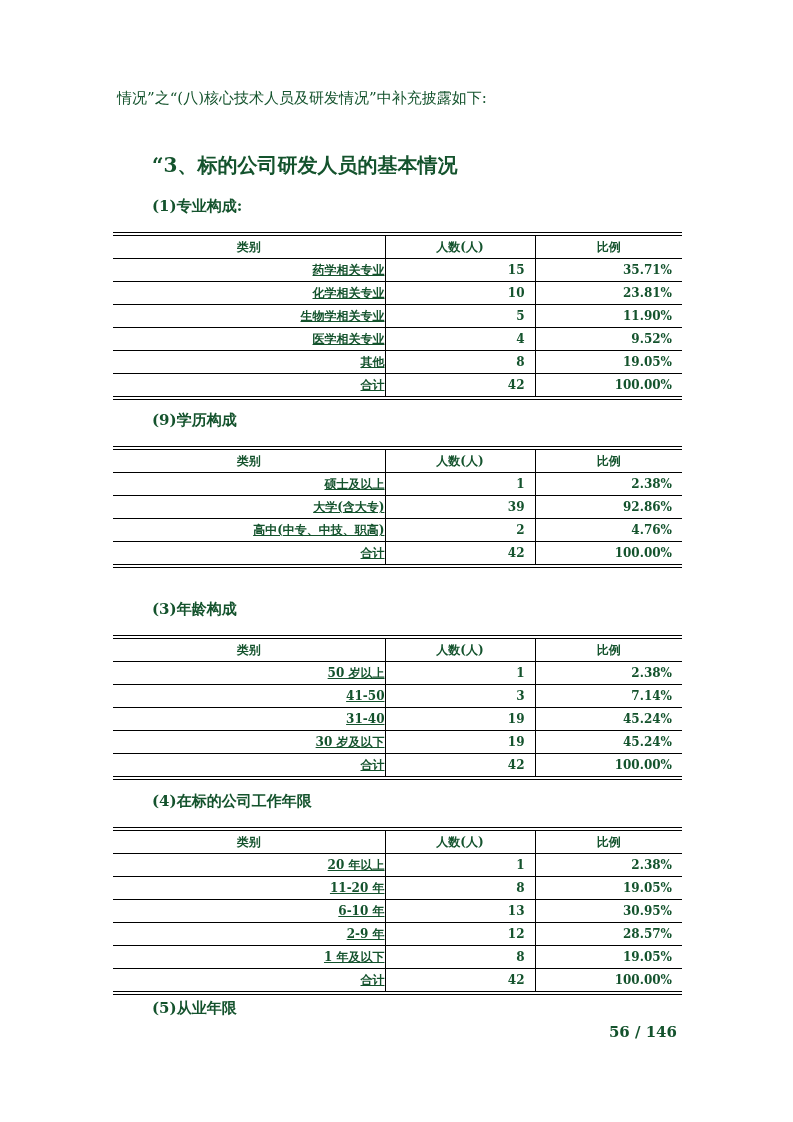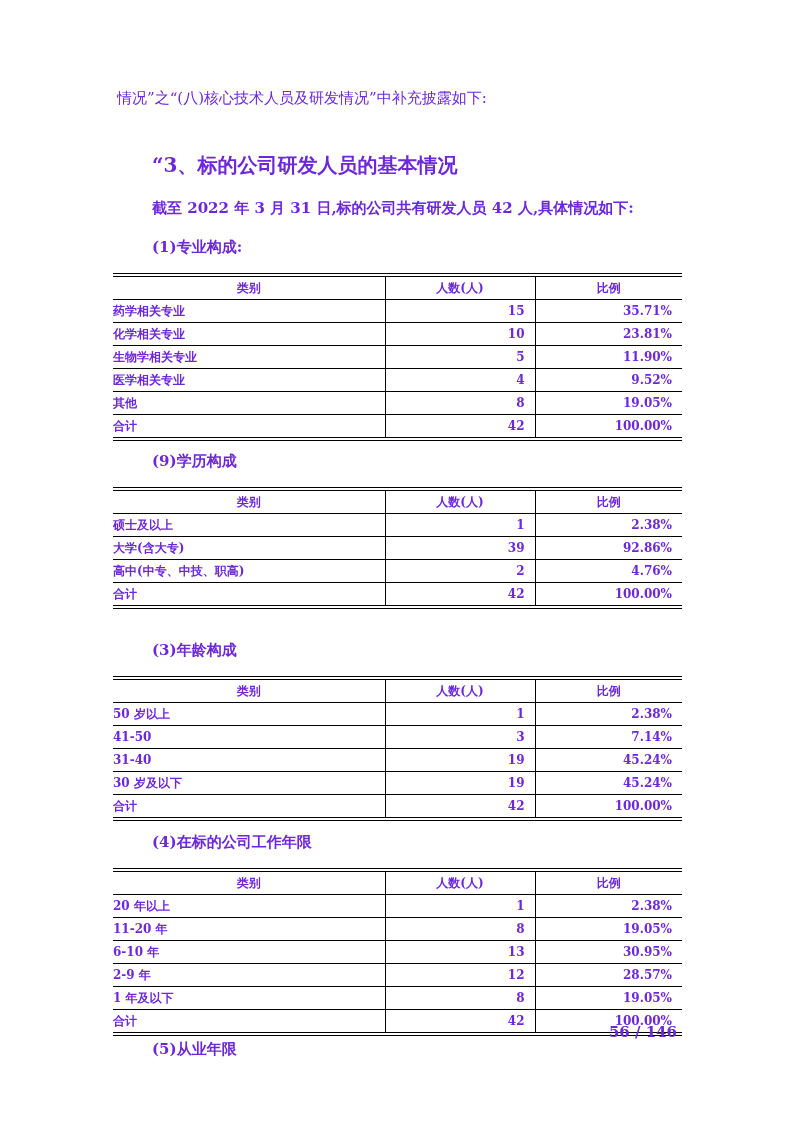--- a/index.html
+++ b/index.html
@@ -1,21 +1,21 @@
 <!DOCTYPE html>
 <html><head>
 <meta charset="utf-8">
 <style>
   html, body { margin: 0; padding: 0; background: #ffffff; }
   .page {
     position: relative;
     width: 793px;
     height: 1122px;
     background: #ffffff;
-    color: #6d28d9;
+    color: #14532d;
     font-family: "DejaVu Serif", "Liberation Serif", serif;
     overflow: hidden;
   }
   .content {
     position: absolute;
     left: 113px;
     top: 0;
     width: 569px;
   }
   .intro {
@@ -66,21 +66,21 @@
   table.doc tr { border-bottom: 1px solid #000; }
   table.doc th, table.doc td {
     height: 22px;
     line-height: 22px;
     padding: 0;
     overflow: hidden;
     white-space: nowrap;
     font-weight: bold;
   }
   table.doc th { text-align: center; }
-  table.doc td.c0 { text-align: left; }
+  table.doc td.c0 { text-align: right; text-decoration: underline; }
   table.doc td.c1, table.doc td.c2 { text-align: right; padding-right: 10px; }
   table.doc th.c1, table.doc th.c2,
   table.doc td.c1, table.doc td.c2 { border-left: 1px solid #000; }
   .pagenum {
     position: absolute;
     top: 1024px;
     right: 116px;
     font-size: 15px;
     font-weight: bold;
     line-height: 16px;
@@ -89,21 +89,20 @@
 </head>
 <body>
 
 <div class="page">
   <div class="content">
 
     <p class="intro">情况”之“(八)核心技术人员及研发情况”中补充披露如下:</p>
 
     <p class="title">“3、标的公司研发人员的基本情况</p>
 
-    <p class="para">截至 2022 年 3 月 31 日,标的公司共有研发人员 42 人,具体情况如下:</p>
 
     <p class="subhead h1">(1)专业构成:</p>
     <table class="doc t1">
       <colgroup>
           <col style="width:272px">
           <col style="width:150px">
           <col style="width:147px">
         </colgroup>
     <thead>
           <tr>

